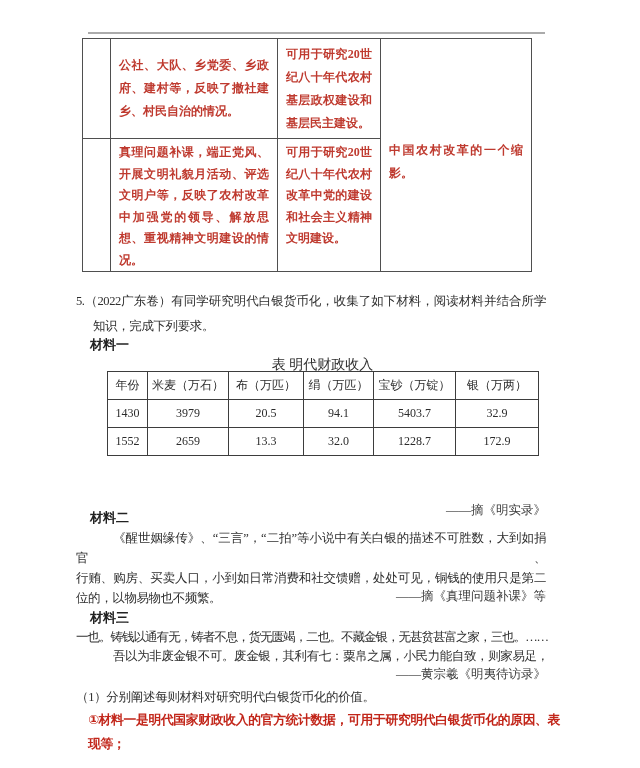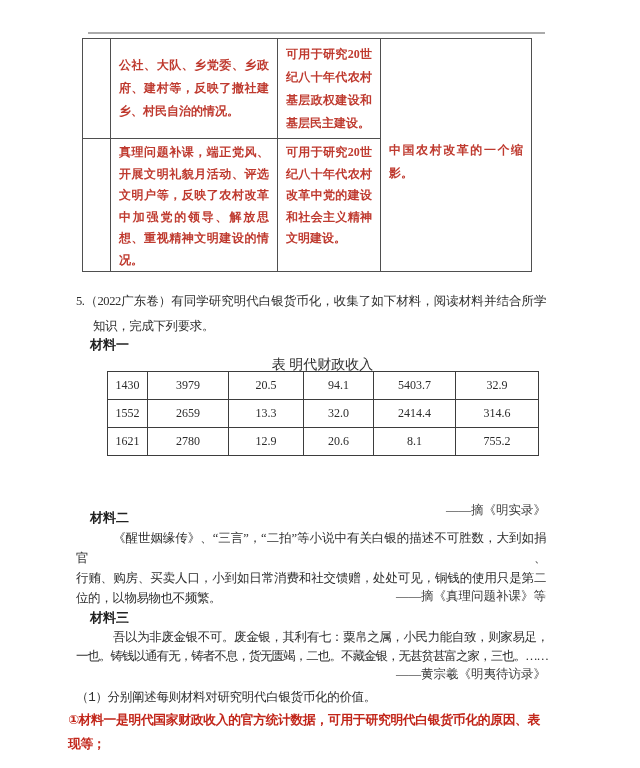--- a/index.html
+++ b/index.html
@@ -101,63 +101,63 @@
     <colgroup>
       <col style="width:40px">
         <col style="width:81px">
         <col style="width:75px">
         <col style="width:70px">
         <col style="width:82px">
         <col style="width:83px">
     </colgroup>
     <tbody>
       <tr>
+        <td>年份</td>
+        <td>米麦（万石）</td>
+        <td>布（万匹）</td>
+        <td>绢（万匹）</td>
+        <td>宝钞（万锭）</td>
+        <td>银（万两）</td>
+      </tr>
+      <tr>
         <td>1430</td>
         <td>3979</td>
         <td>20.5</td>
         <td>94.1</td>
         <td>5403.7</td>
         <td>32.9</td>
       </tr>
       <tr>
         <td>1552</td>
         <td>2659</td>
         <td>13.3</td>
         <td>32.0</td>
-        <td>2414.4</td>
-        <td>314.6</td>
-      </tr>
-      <tr>
-        <td>1621</td>
-        <td>2780</td>
-        <td>12.9</td>
-        <td>20.6</td>
-        <td>8.1</td>
-        <td>755.2</td>
+        <td>1228.7</td>
+        <td>172.9</td>
       </tr>
     </tbody>
   </table>
 
   <div class="abs attr" style="left:76px;top:502px;">——摘《明实录》</div>
 
   <div class="abs mlabel" style="left:90px;top:509px;">材料二</div>
   <div class="abs bodytext m2para" style="left:76px;top:528px;">
     <div class="jl ind37">《醒世姻缘传》、“三言”，“二拍”等小说中有关白银的描述不可胜数，大到如捐官、</div>
     <div class="jl">行贿、购房、买卖人口，小到如日常消费和社交馈赠，处处可见，铜钱的使用只是第二</div>
     <div class="ll">位的，以物易物也不频繁。</div>
   </div>
   <div class="abs attr" style="left:76px;top:588px;">——摘《真理问题补课》等</div>
 
   <div class="abs mlabel" style="left:90px;top:609px;">材料三</div>
   <div class="abs m3para" style="left:76px;top:628px;">
+    <div class="jl">一也。铸钱以通有无，铸者不息，货无匮竭，二也。不藏金银，无甚贫甚富之家，三也。……</div>
     <div class="jl ind37">吾以为非废金银不可。废金银，其利有七：粟帛之属，小民力能自致，则家易足，</div>
-    <div class="jl">一也。铸钱以通有无，铸者不息，货无匮竭，二也。不藏金银，无甚贫甚富之家，三也。……</div>
   </div>
   <div class="abs attr" style="left:76px;top:666px;">——黄宗羲《明夷待访录》</div>
 
-  <div class="abs subq" style="left:76px;top:689px;font-family:Liberation Mono, monospace;">（1）分别阐述每则材料对研究明代白银货币化的价值。</div>
+  <div class="abs subq" style="left:76px;top:689px;">（1）分别阐述每则材料对研究明代白银货币化的价值。</div>
 
-  <div class="abs answer" style="left:68px;top:708px;">
+  <div class="abs answer" style="left:88px;top:708px;">
     <div class="jl">①材料一是明代国家财政收入的官方统计数据，可用于研究明代白银货币化的原因、表</div>
     <div class="ll">现等；</div>
   </div>
 
 </div>
 
 </body></html>

